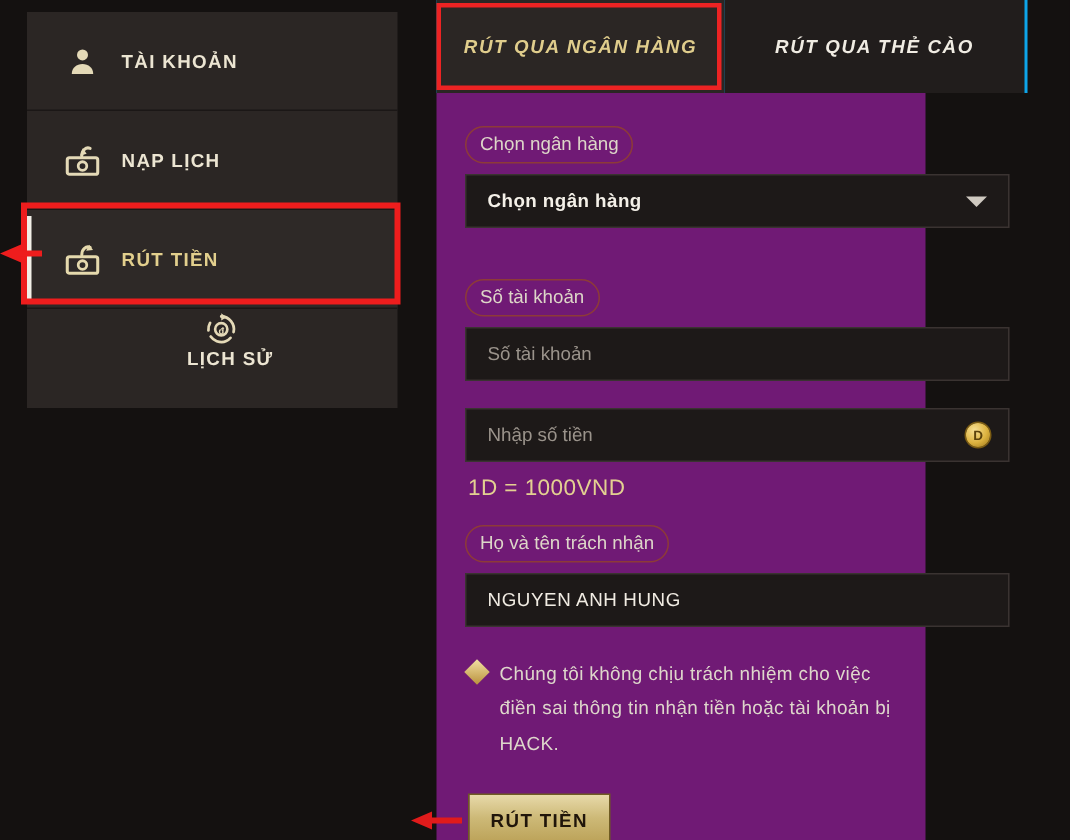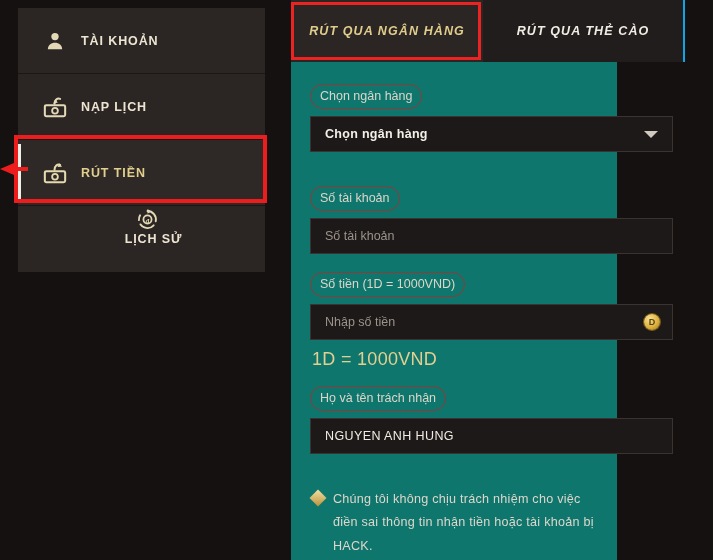--- a/index.html
+++ b/index.html
@@ -123,21 +123,21 @@
     width: 190px;
     height: 58px;
     border: 3px solid #ec2323;
     pointer-events: none;
   }
 
   #form {
     position: relative;
     width: 326px;
     height: 498px;
-    background: #0f766e;
+    background: #701a75;
     padding: 22px 19px 0 19px;
   }
 
   .fld { position: relative; margin-bottom: 3px; }
 
   .lbl {
     display: inline-block;
     font-size: 12.5px;
     color: #ddd6c8;
     padding: 4px 9px 5px 9px;
@@ -183,29 +183,29 @@
     color: #5c430c;
     font-size: 9px;
     font-weight: bold;
     display: flex;
     align-items: center;
     justify-content: center;
     line-height: 1;
   }
 
   .hint {
-    font-size: 18px;
+    font-size: 15px;
     color: #e3d091;
     margin: 9px 0 16px 2px;
     letter-spacing: 0.3px;
   }
 
   .note {
     display: flex;
-    margin-top: 34px;
+    margin-top: 20px;
     padding-left: 2px;
   }
   .note .dia {
     flex: 0 0 12px;
     width: 12px; height: 12px;
     margin: 4px 9px 0 0;
     background: linear-gradient(135deg, #f3e1a4, #b9913c);
     transform: rotate(45deg);
   }
   .note .ntxt {
@@ -324,21 +324,20 @@
       </div>
 
       <div class="fld" style="margin-top:34px">
         <span class="lbl">Số tài khoản</span>
         <div class="inp">
           <span class="txt">Số tài khoản</span>
         </div>
       </div>
 
       <div class="fld" style="margin-top:18px">
-        <span class="lbl">Số tiền (1D = 1000VND)</span>
         <div class="inp">
           <span class="txt">Nhập số tiền</span>
           <span class="coin">D</span>
         </div>
         <div class="hint">1D = 1000VND</div>
       </div>
 
       <div class="fld">
         <span class="lbl">Họ và tên trách nhận</span>
         <div class="inp">

